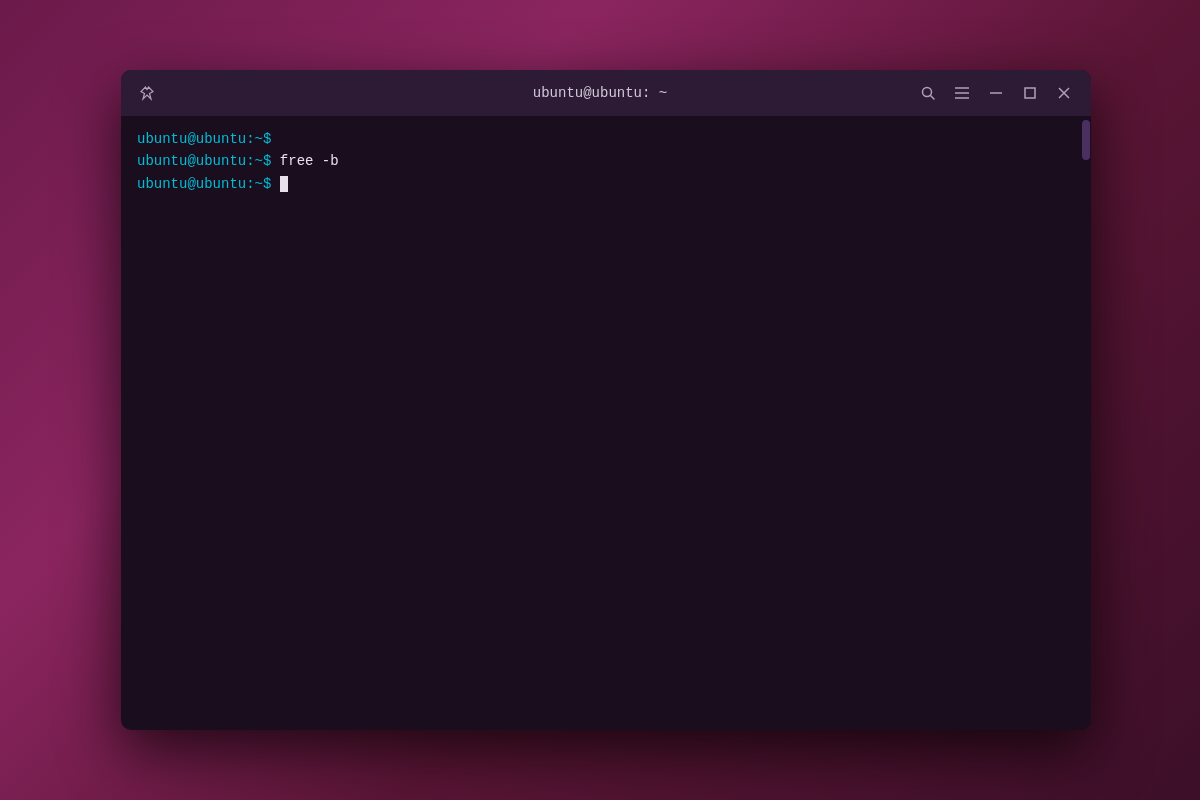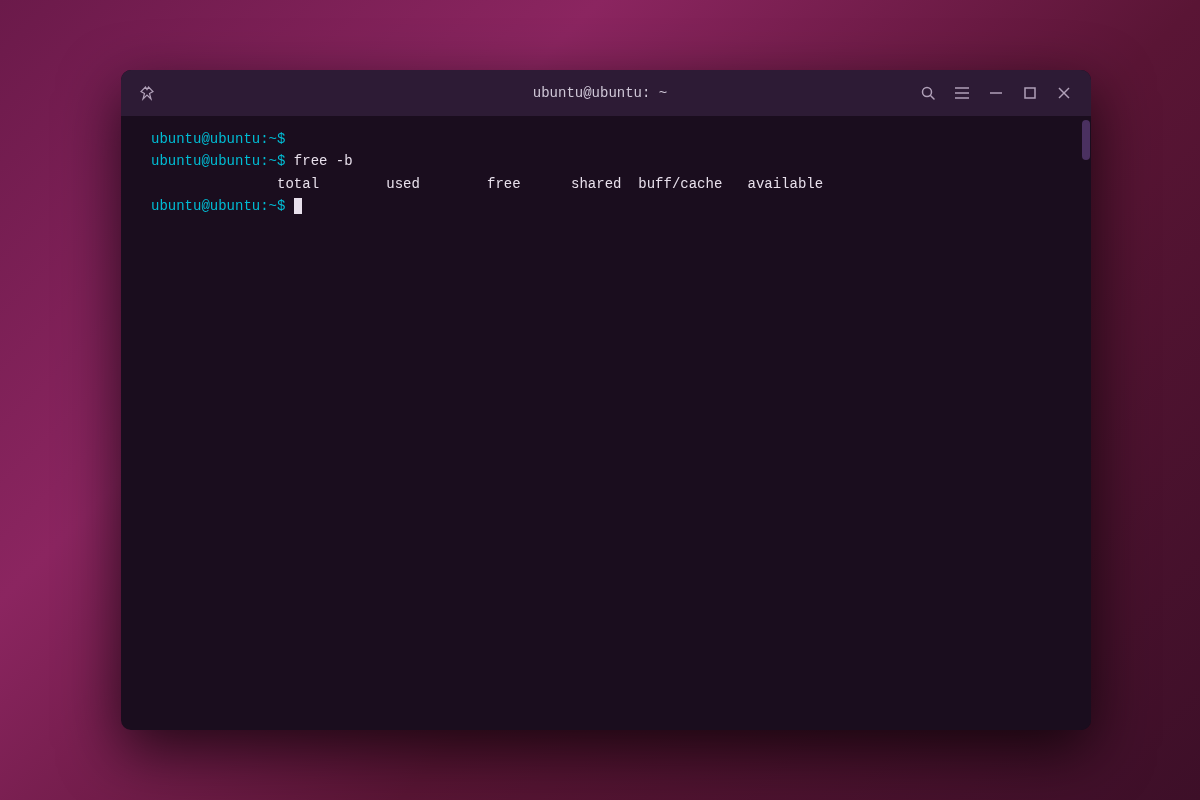--- a/index.html
+++ b/index.html
@@ -105,21 +105,20 @@
 
     @keyframes blink {
       0%, 100% { opacity: 1; }
       50% { opacity: 0; }
     }
 
     .terminal-wrapper {
       flex: 1;
       display: flex;
       overflow: hidden;
-      padding-left: 14px;
     }
 
     .terminal-content {
       flex: 1;
       padding: 12px 16px;
       overflow-y: auto;
       font-size: 14px;
       line-height: 1.6;
       font-family: 'Courier New', Courier, monospace;
     }
@@ -204,23 +203,20 @@
     <div class="terminal-content">
 
       <div>
         <span class="prompt">ubuntu@ubuntu:~$</span>
       </div>
 
       <div>
         <span class="prompt">ubuntu@ubuntu:~$</span><span class="command"> free  -b</span>
       </div>
 
-      <div>
-        <span class="output-line">               total        used        free      shared  buff/cache   available</span>
-      </div>
 
 
 
       <div>
         <span class="prompt">ubuntu@ubuntu:~$</span><span class="command"> </span><span class="cursor"></span>
       </div>
 
     </div>
     <div class="scrollbar-track">
       <div class="scrollbar-thumb"></div>

